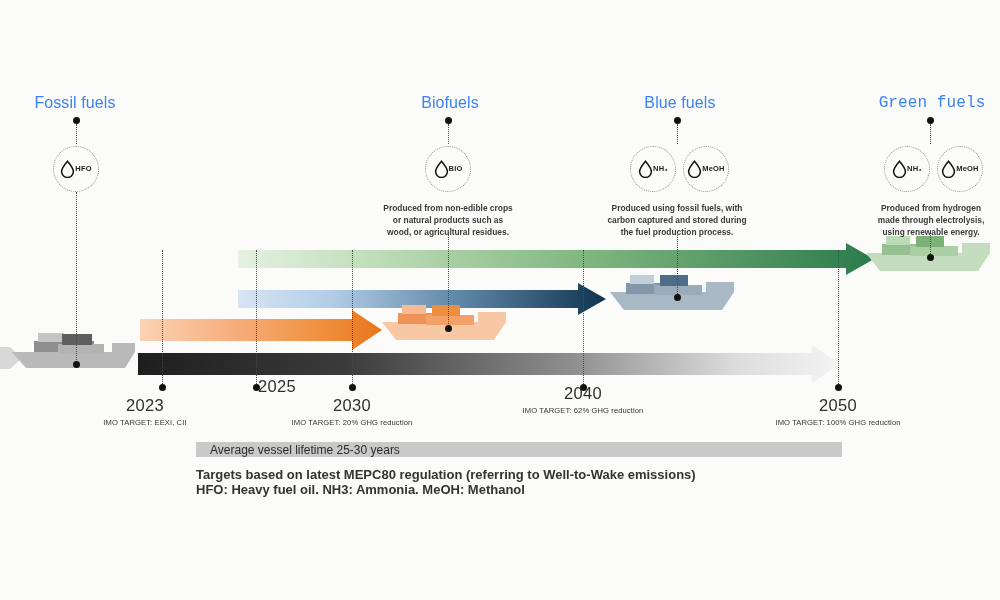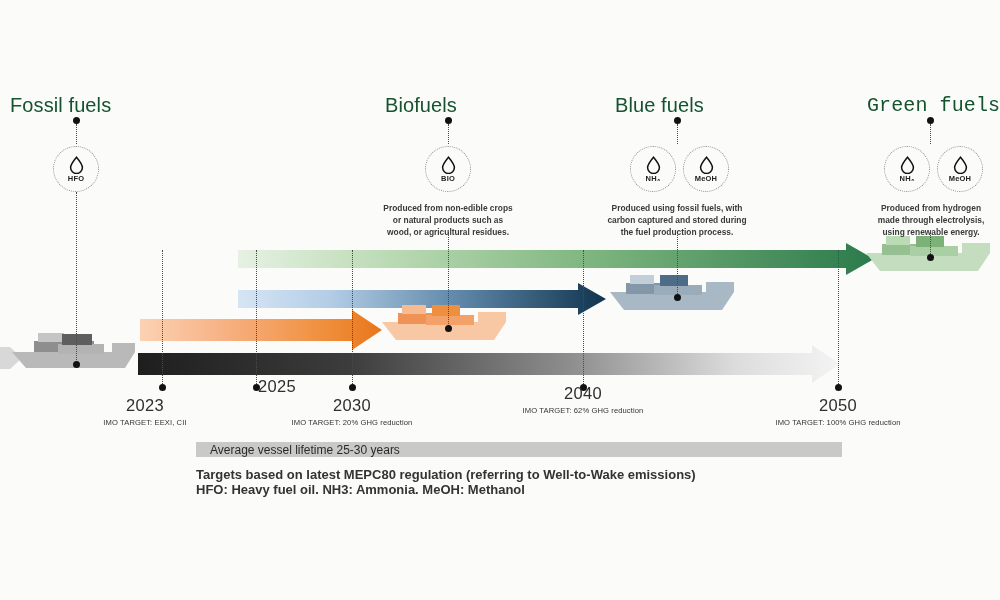--- a/index.html
+++ b/index.html
@@ -9,23 +9,23 @@
     font-family:"Liberation Sans", sans-serif;
     color:#333;
     overflow:hidden;
     position:relative;
   }
   .stage{position:absolute;left:0;top:0;width:1000px;height:600px;}
   .abs{position:absolute;}
 
   
   .cat-title{
-    font-size:20px;
-    color:#14532d;
-    text-align:left;
+    font-size:16px;
+    color:#3b82f6;
+    text-align:center;
     white-space:nowrap;
     letter-spacing:.1px;
   }
 
   
   .vdots{
     position:absolute;
     width:0;
     border-left:1.4px dotted #4a4a4a;
   }
@@ -34,21 +34,21 @@
     width:7px;height:7px;border-radius:50%;
     background:#111;
   }
 
   
   .badge{
     position:absolute;
     width:46px;height:46px;
     border-radius:50%;
     border:1.3px dotted #8d8d8d;
-    display:flex;flex-direction:column;
+    display:flex;flex-direction:row;
     align-items:center;justify-content:center;
     box-sizing:border-box;
     background:transparent;
   }
   .badge svg{display:block;margin-bottom:1px;}
   .badge .blabel{
     font-size:7.5px;
     font-weight:bold;
     color:#222;
     line-height:1;

